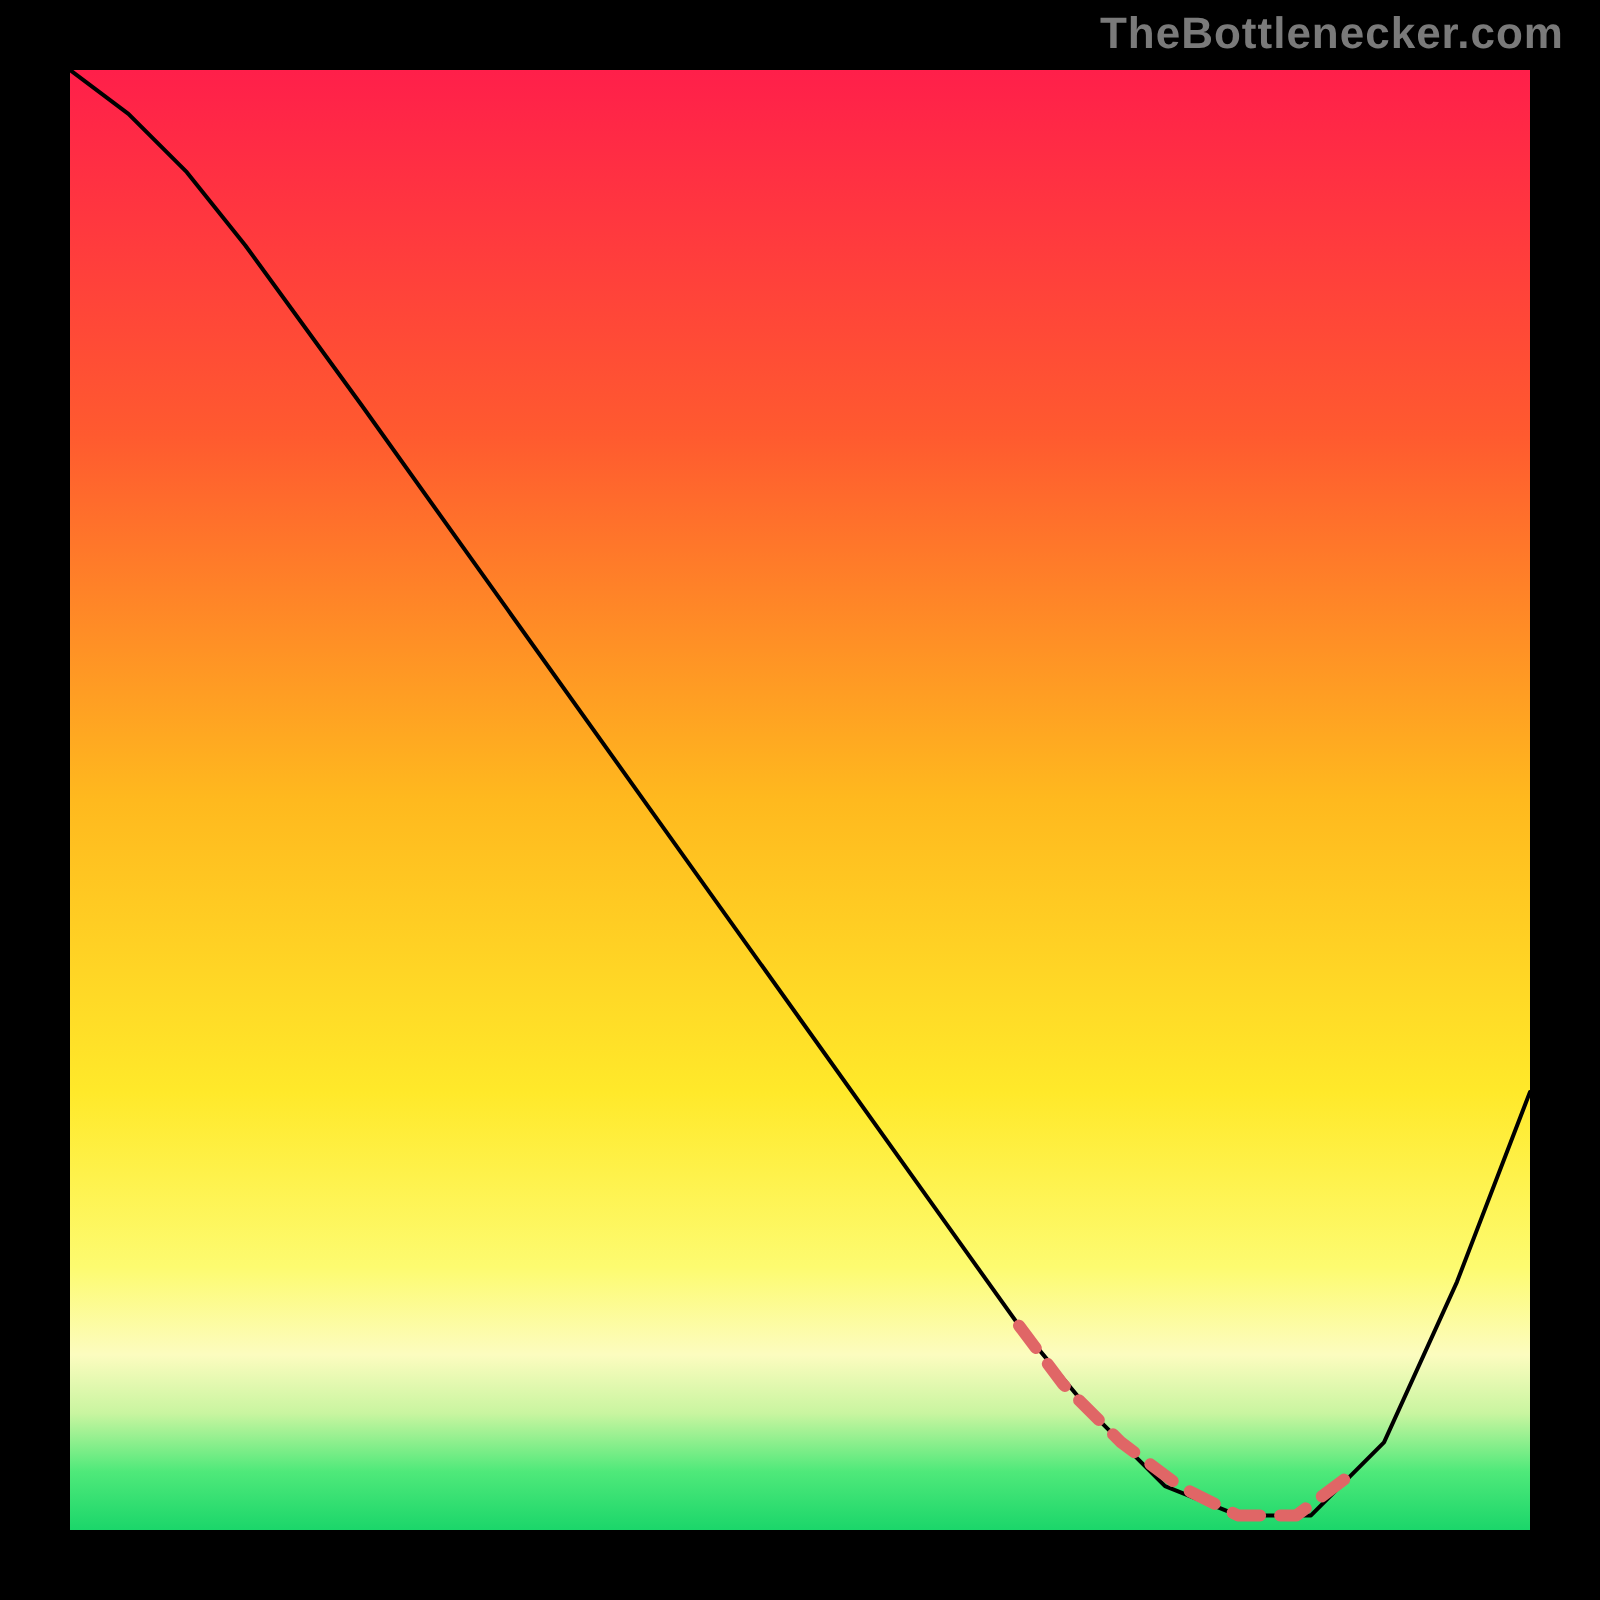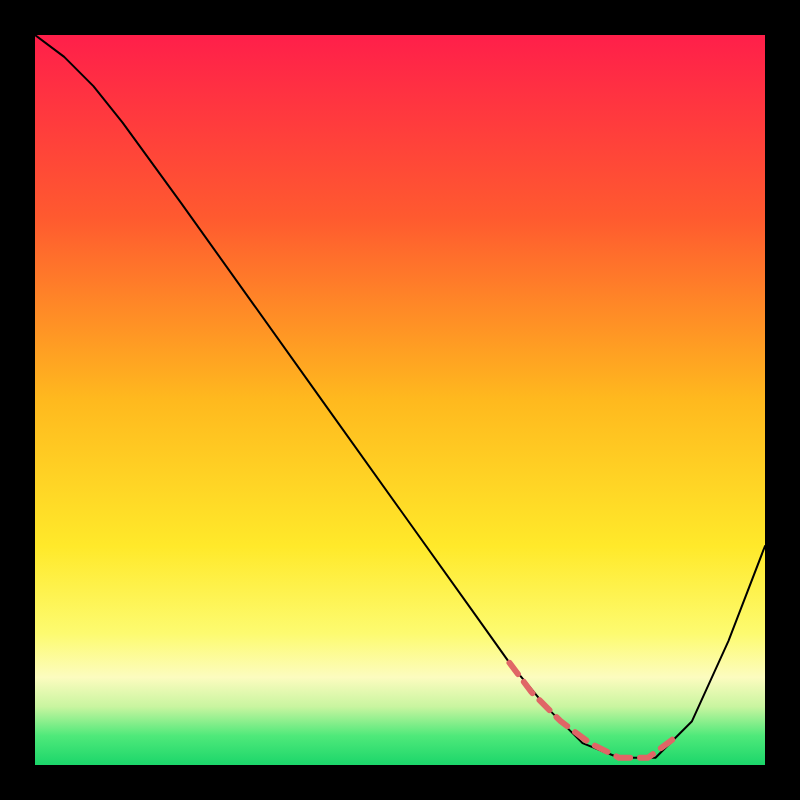--- a/index.html
+++ b/index.html
@@ -33,20 +33,21 @@
     top: 35px;
     width: 730px;
     height: 730px;
   }
   svg { display: block; }
 </style>
 </head>
 <body>
 
 <div class="frame">
+  <div class="attribution">TheBottlenecker.com</div>
 
   <div class="plot-area">
     <svg width="730" height="730" viewBox="0 0 730 730">
       <defs>
         <linearGradient id="bg-grad" x1="0" y1="0" x2="0" y2="1">
             <stop offset="0%" stop-color="#ff1f4a"></stop>
             <stop offset="25%" stop-color="#ff5a2f"></stop>
             <stop offset="50%" stop-color="#ffb91e"></stop>
             <stop offset="70%" stop-color="#ffe92a"></stop>
             <stop offset="82%" stop-color="#fdfb70"></stop>

